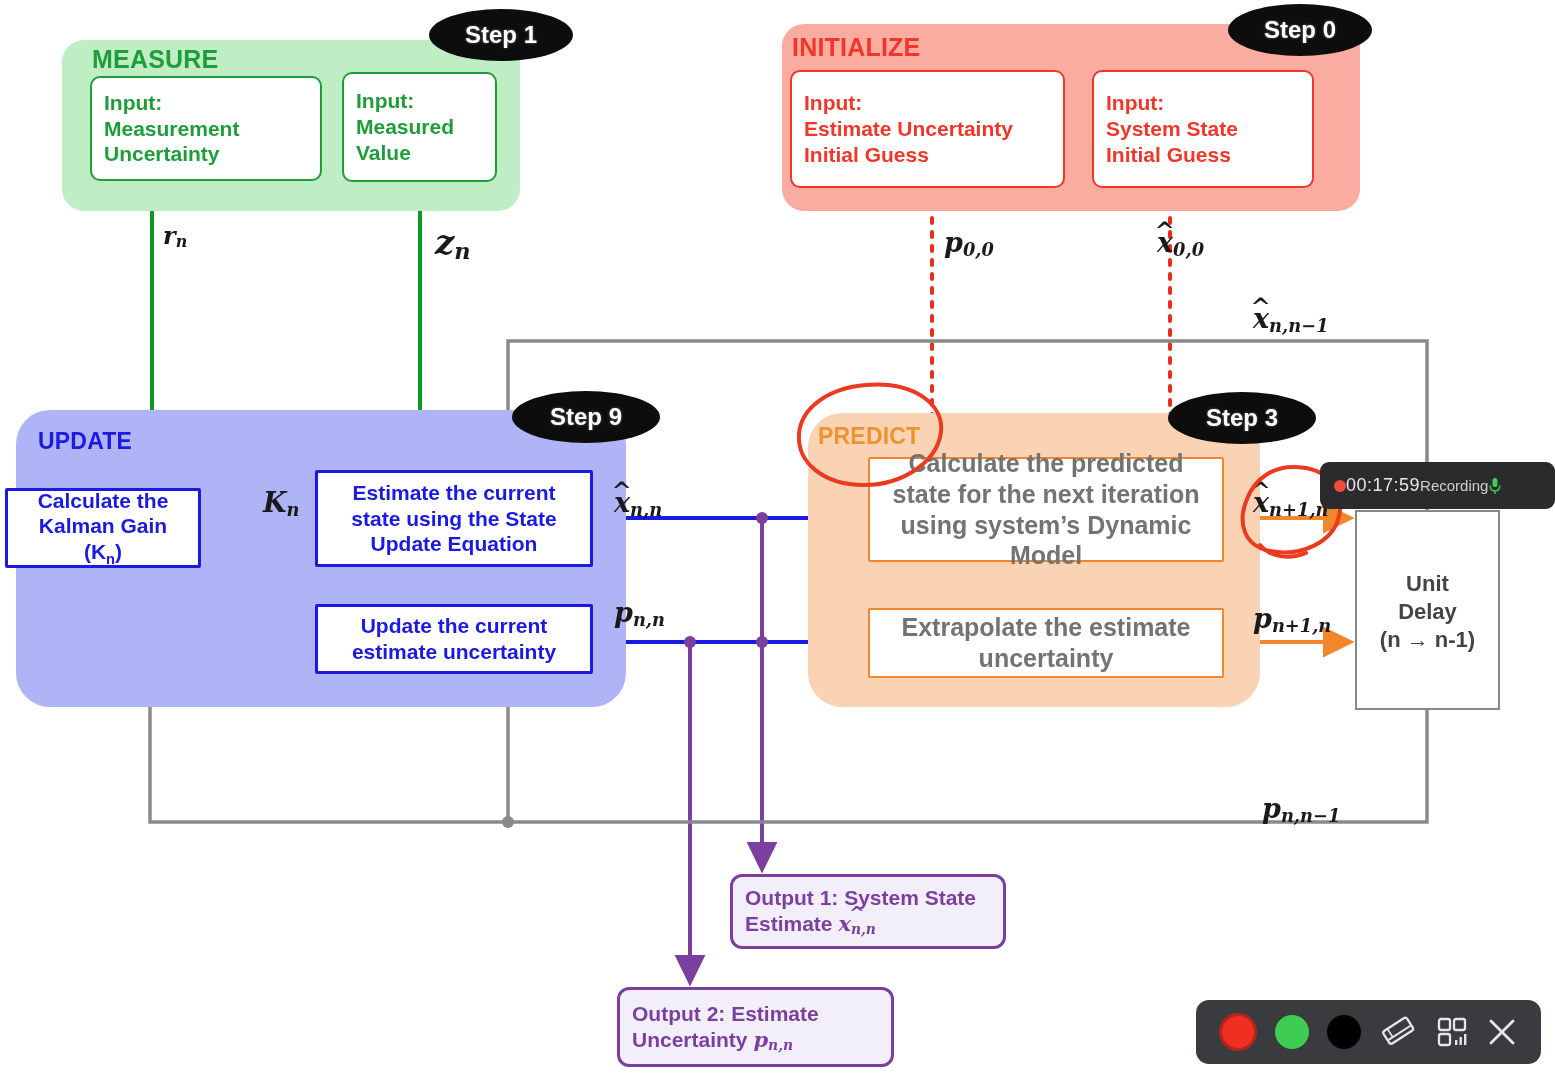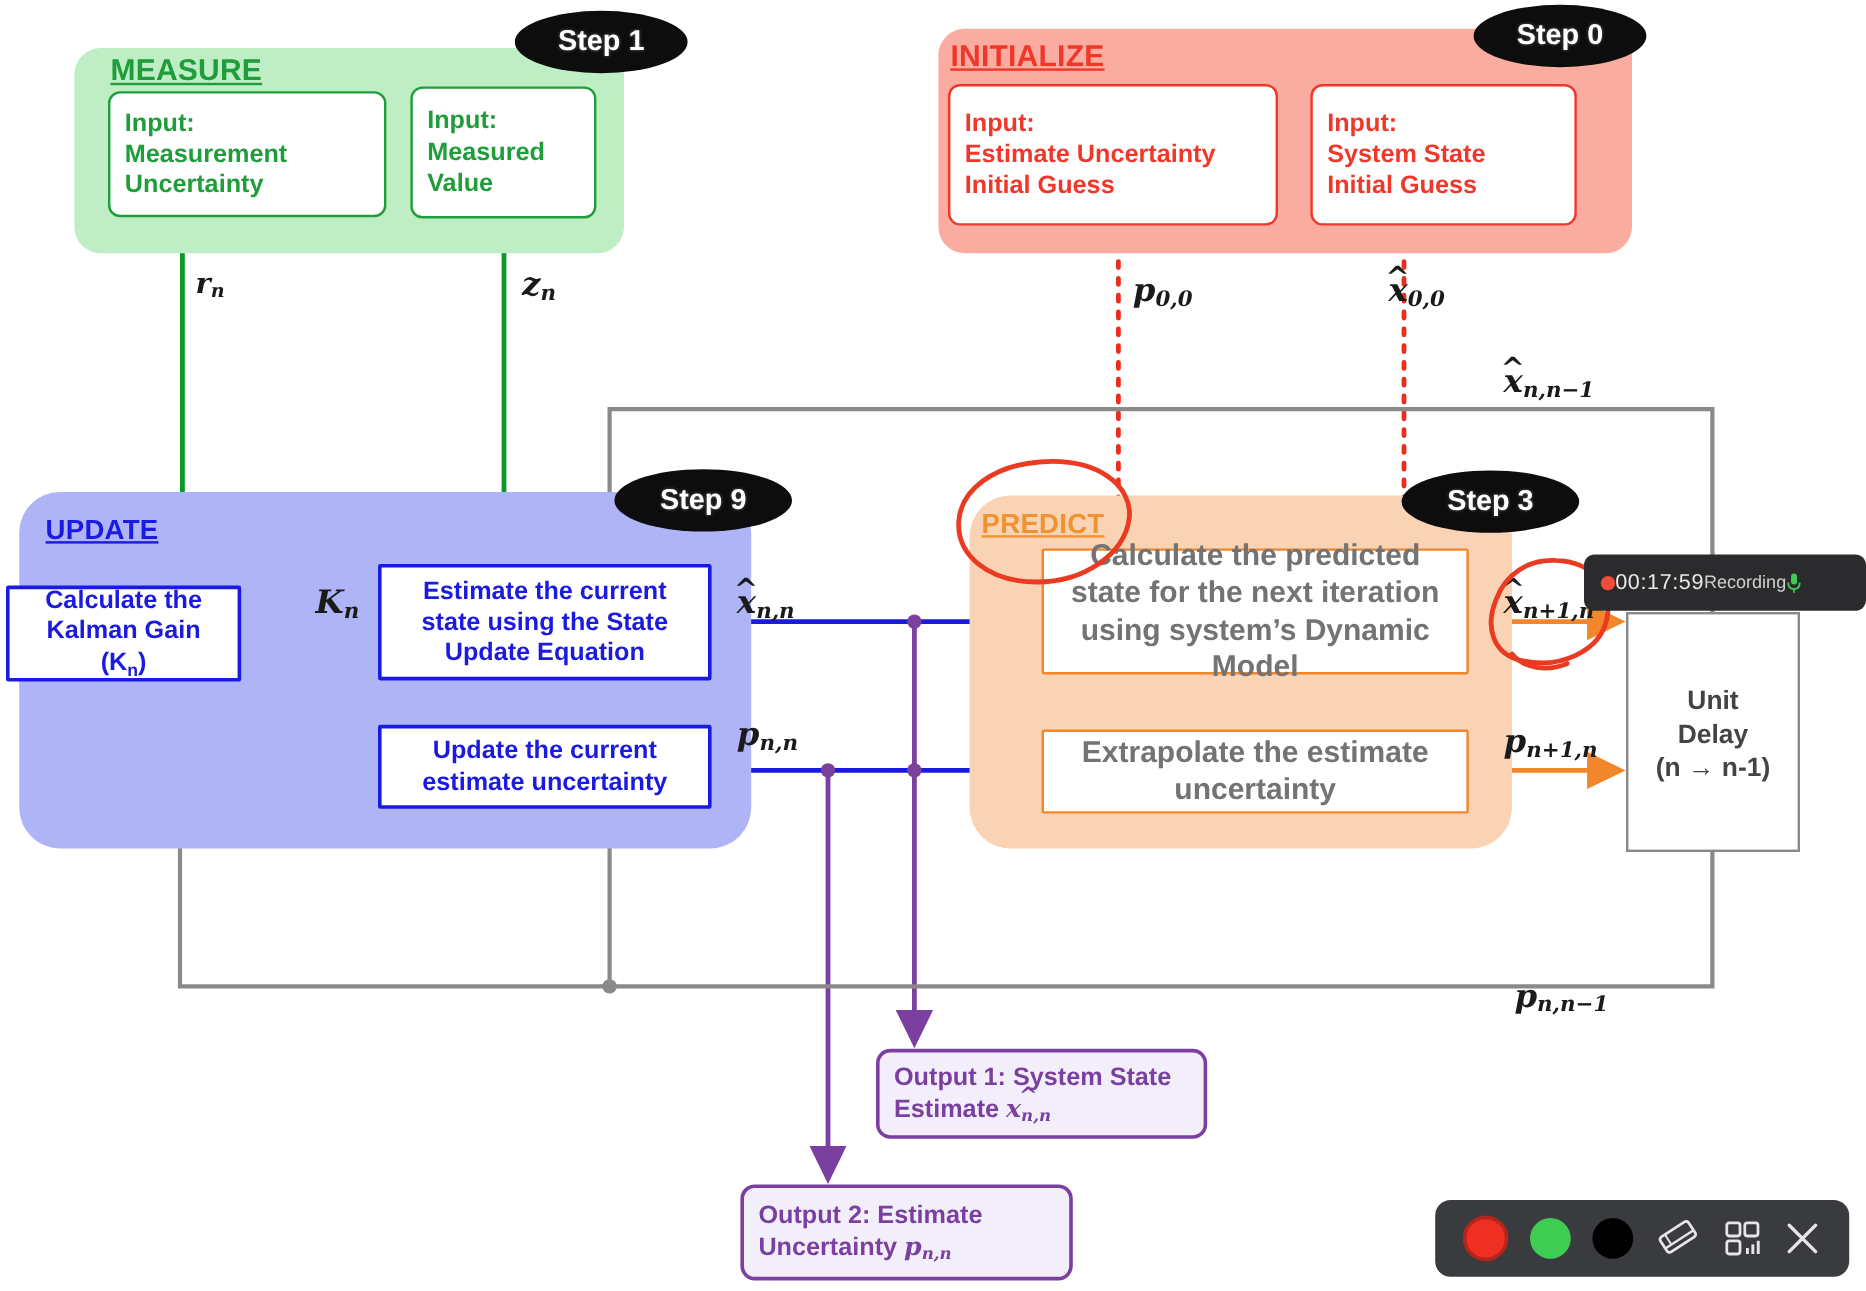--- a/index.html
+++ b/index.html
@@ -25,21 +25,20 @@
   
   .panel {
     position: absolute;
     border-radius: 22px;
   }
   .panel-label {
     position: absolute;
     font-weight: bold;
     letter-spacing: 0.2px;
     white-space: nowrap;
-    text-decoration: underline;
   }
 
   #panel-measure { left: 62px; top: 40px; width: 458px; height: 171px; background: #bfeec4; }
   #label-measure { left: 92px; top: 45px; font-size: 25px; color: #1f9d3b; }
 
   #panel-initialize { left: 782px; top: 24px; width: 578px; height: 187px; background: #fbaca1; }
   #label-initialize { left: 792px; top: 33px; font-size: 25px; color: #f0372a; }
 
   #panel-update { left: 16px; top: 410px; width: 610px; height: 297px; background: #aeb4f5; border-radius: 34px; }
   #label-update { left: 38px; top: 428px; font-size: 23px; color: #1a1ae0; }
@@ -131,30 +130,30 @@
     vertical-align: -0.22em;
   }
   .hatwrap { position: relative; display: inline-block; }
   .hatwrap .hat {
     position: absolute; left: 50%; top: -0.46em;
     transform: translateX(-52%);
     font-style: normal; font-size: 0.9em; font-weight: bold;
   }
 
   #sig-rn      { left: 163px; top: 221px; font-size: 24px; }
-  #sig-zn      { left: 435px; top: 222px; font-size: 27px; }
+  #sig-zn      { left: 435px; top: 222px; font-size: 34px; }
   #sig-p00     { left: 944px; top: 227px; font-size: 27px; }
   #sig-x00     { left: 1157px; top: 227px; font-size: 27px; }
   #sig-kn      { left: 263px; top: 487px; font-size: 27px; }
   #sig-xnn     { left: 614px; top: 487px; font-size: 27px; }
   #sig-pnn     { left: 614px; top: 597px; font-size: 27px; }
   #sig-xn1n    { left: 1253px; top: 487px; font-size: 27px; }
   #sig-pn1n    { left: 1253px; top: 603px; font-size: 27px; }
   #sig-xnn1    { left: 1253px; top: 303px; font-size: 27px; }
-  #sig-pnn1    { left: 1262px; top: 815px; font-size: 27px; }
+  #sig-pnn1    { left: 1262px; top: 793px; font-size: 27px; }
 
   .mathspan { font-family: "DejaVu Serif", serif; font-style: italic; }
   .mathspan sub { font-size: 0.66em; vertical-align: -0.2em; }
 
   
   #recording-hud {
     position: absolute;
     left: 1320px; top: 462px;
     width: 235px; height: 47px;
     background: #2b2b2e;

